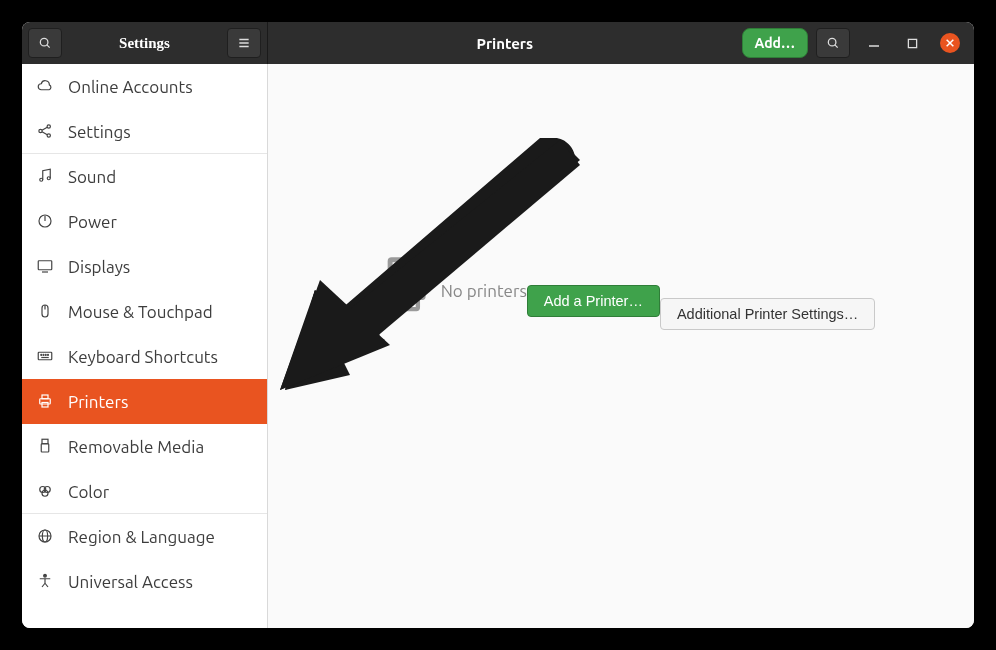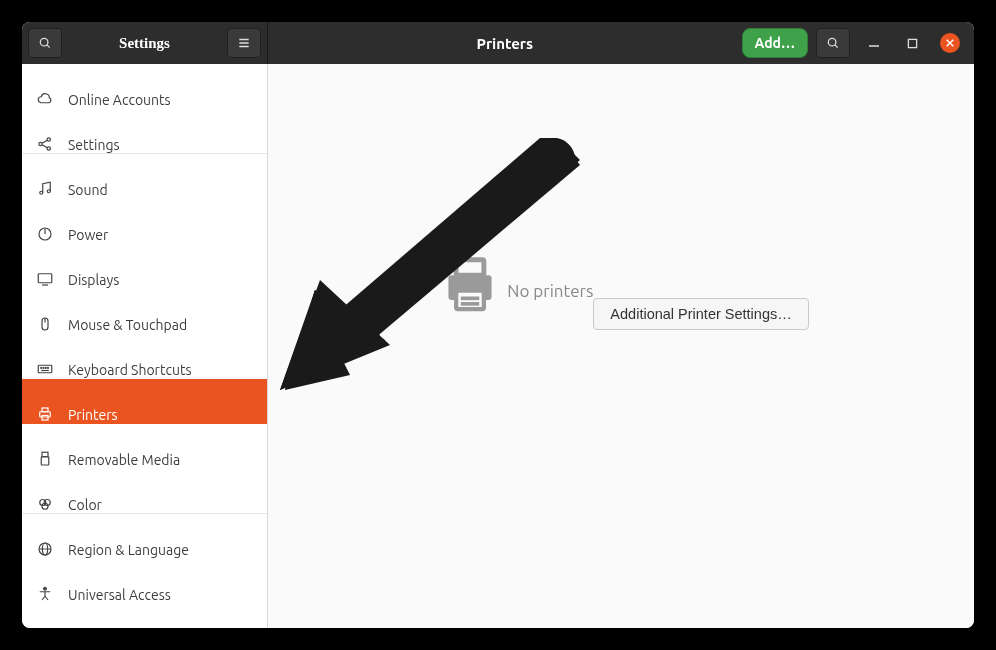--- a/index.html
+++ b/index.html
@@ -110,25 +110,25 @@
   .sidebar {
     width: 246px;
     background: #fff;
     border-right: 1px solid #d9d9d9;
     overflow-y: auto;
   }
   .sidebar-item {
     height: 45px;
     padding: 0 14px;
     display: flex;
-    align-items: flex-end;
+    align-items: center;
     gap: 14px;
     color: #3d3d3d;
     cursor: pointer;
-    font-size: 14px;
+    font-size: 17px;
     border-bottom: 1px solid rgba(0,0,0,0.0);
   }
   .sidebar-item.sep-after { border-bottom: 1px solid #e6e6e6; }
   .sidebar-item .icon {
     width: 18px; height: 18px;
     display: flex;
     align-items: center;
     justify-content: center;
     color: #444;
   }
@@ -381,20 +381,21 @@
         <span class="icon">
           <svg width="74" height="74" viewBox="0 0 24 24" fill="none" stroke="#9a9a9a" stroke-width="1.6">
             <rect x="5" y="8.5" width="14" height="8" rx="1" fill="#9a9a9a" stroke="none"></rect>
             <rect x="7.5" y="3.5" width="9" height="5" rx="0.5" fill="none" stroke="#9a9a9a" stroke-width="1.6"></rect>
             <rect x="7.5" y="13.5" width="9" height="6" rx="0.5" fill="#fafafa" stroke="#9a9a9a" stroke-width="1.4"></rect>
             <line x1="9" y1="16" x2="15" y2="16" stroke="#9a9a9a" stroke-width="1.2"></line>
             <line x1="9" y1="17.8" x2="15" y2="17.8" stroke="#9a9a9a" stroke-width="1.2"></line>
           </svg>
         </span>
         <div class="no-printers">No printers</div>
+        <button class="add-printer-btn">Add a Printer…</button>
         <button class="additional-btn">Additional Printer Settings…</button>
       </div>
     </div>
   </div>
 </div>
 
 <div class="arrow-overlay">
   <svg width="320" height="280" viewBox="0 0 320 280">
     <g fill="#1a1a1a">
       <polygon points="300,10 320,30 80,230 60,210"></polygon>

